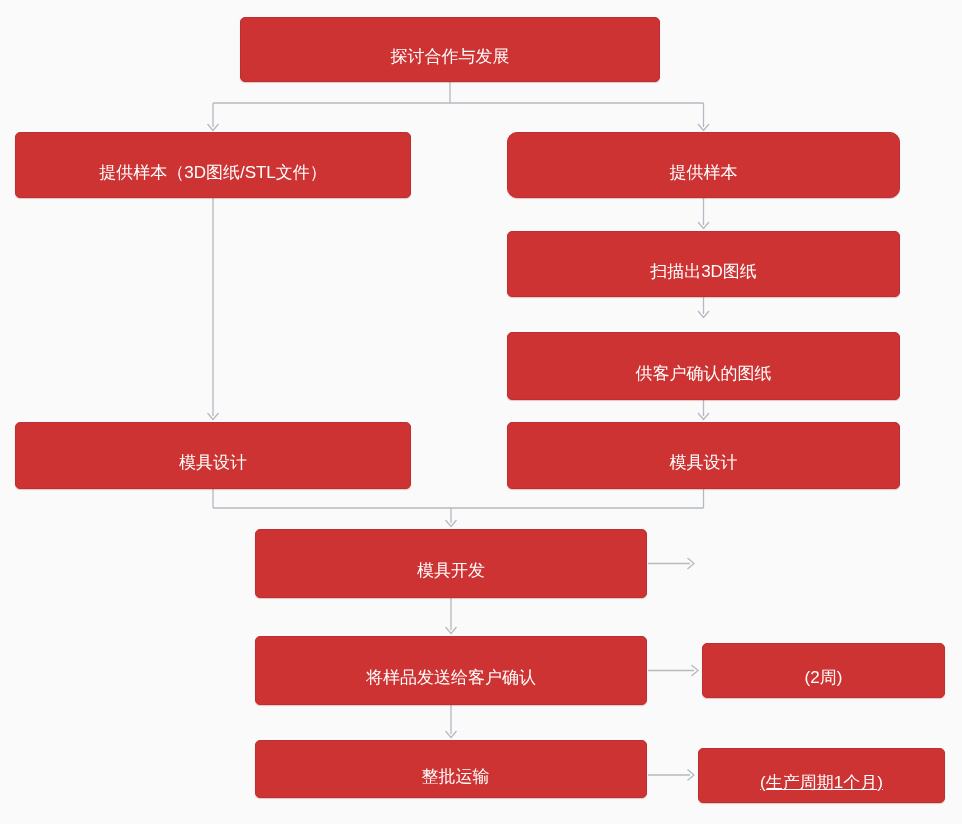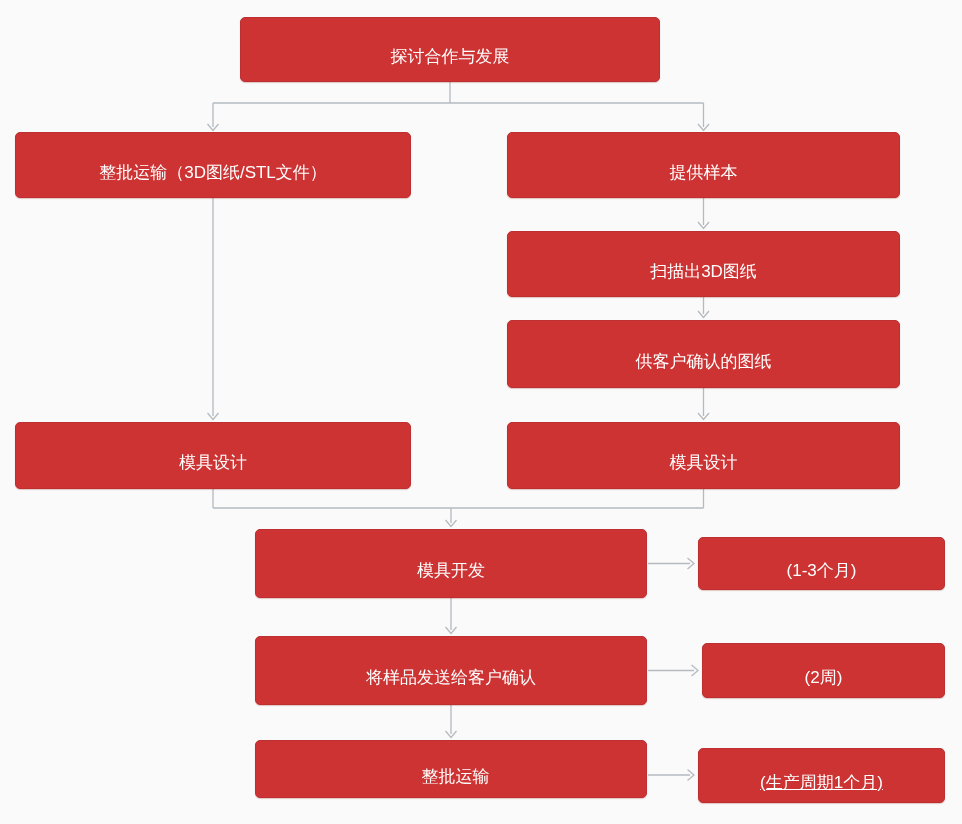--- a/index.html
+++ b/index.html
@@ -79,53 +79,50 @@
     <path d="M691.5 665 L698 670.5 L691.5 676"></path>
     <path d="M648 775 H690"></path>
     <path d="M687.5 769.5 L694 775 L687.5 780.5"></path>
   </svg>
 
   <div class="node" style="left:240px; top:17px; width:420px; height:65px;">
     <span class="lbl">探讨合作与发展</span>
   </div>
 
   <div class="node" style="left:15px; top:132px; width:396px; height:66px;">
-    <span class="lbl">整批运输（3D图纸/STL文件）</span>
+    <span class="lbl">提供样本（3D图纸/STL文件）</span>
   </div>
-  <div class="node" style="left:507px; top:132px; width:393px; height:66px;">
+  <div class="node" style="left:507px; top:132px; width:393px; height:66px;border-radius:10px;">
     <span class="lbl">提供样本</span>
   </div>
 
   <div class="node" style="left:507px; top:231px; width:393px; height:66px;text-align:right;">
     <span class="lbl">扫描出3D图纸</span>
   </div>
-  <div class="node" style="left:507px; top:320px; width:393px; height:68px;">
+  <div class="node" style="left:507px; top:332px; width:393px; height:68px;">
     <span class="lbl">供客户确认的图纸</span>
   </div>
 
   <div class="node" style="left:15px; top:422px; width:396px; height:67px;">
     <span class="lbl">模具设计</span>
   </div>
   <div class="node" style="left:507px; top:422px; width:393px; height:67px;">
     <span class="lbl">模具设计</span>
   </div>
 
   <div class="node" style="left:255px; top:636px; width:392px; height:69px;">
     <span class="lbl">将样品发送给客户确认</span>
   </div>
   <div class="node" style="left:255px; top:529px; width:392px; height:69px;">
     <span class="lbl">模具开发</span>
   </div>
   <div class="node" style="left:255px; top:740px; width:392px; height:58px;padding-left:9px;">
     <span class="lbl">整批运输</span>
   </div>
 
-  <div class="node" style="left:698px; top:537px; width:247px; height:53px;">
-    <span class="lbl">(1-3个月)</span>
-  </div>
   <div class="node" style="left:702px; top:643px; width:243px; height:55px;">
     <span class="lbl">(2周)</span>
   </div>
   <div class="node" style="left:698px; top:748px; width:247px; height:55px;text-decoration:underline;">
     <span class="lbl">(生产周期1个月)</span>
   </div>
 
 </div>
 
 </body></html>

